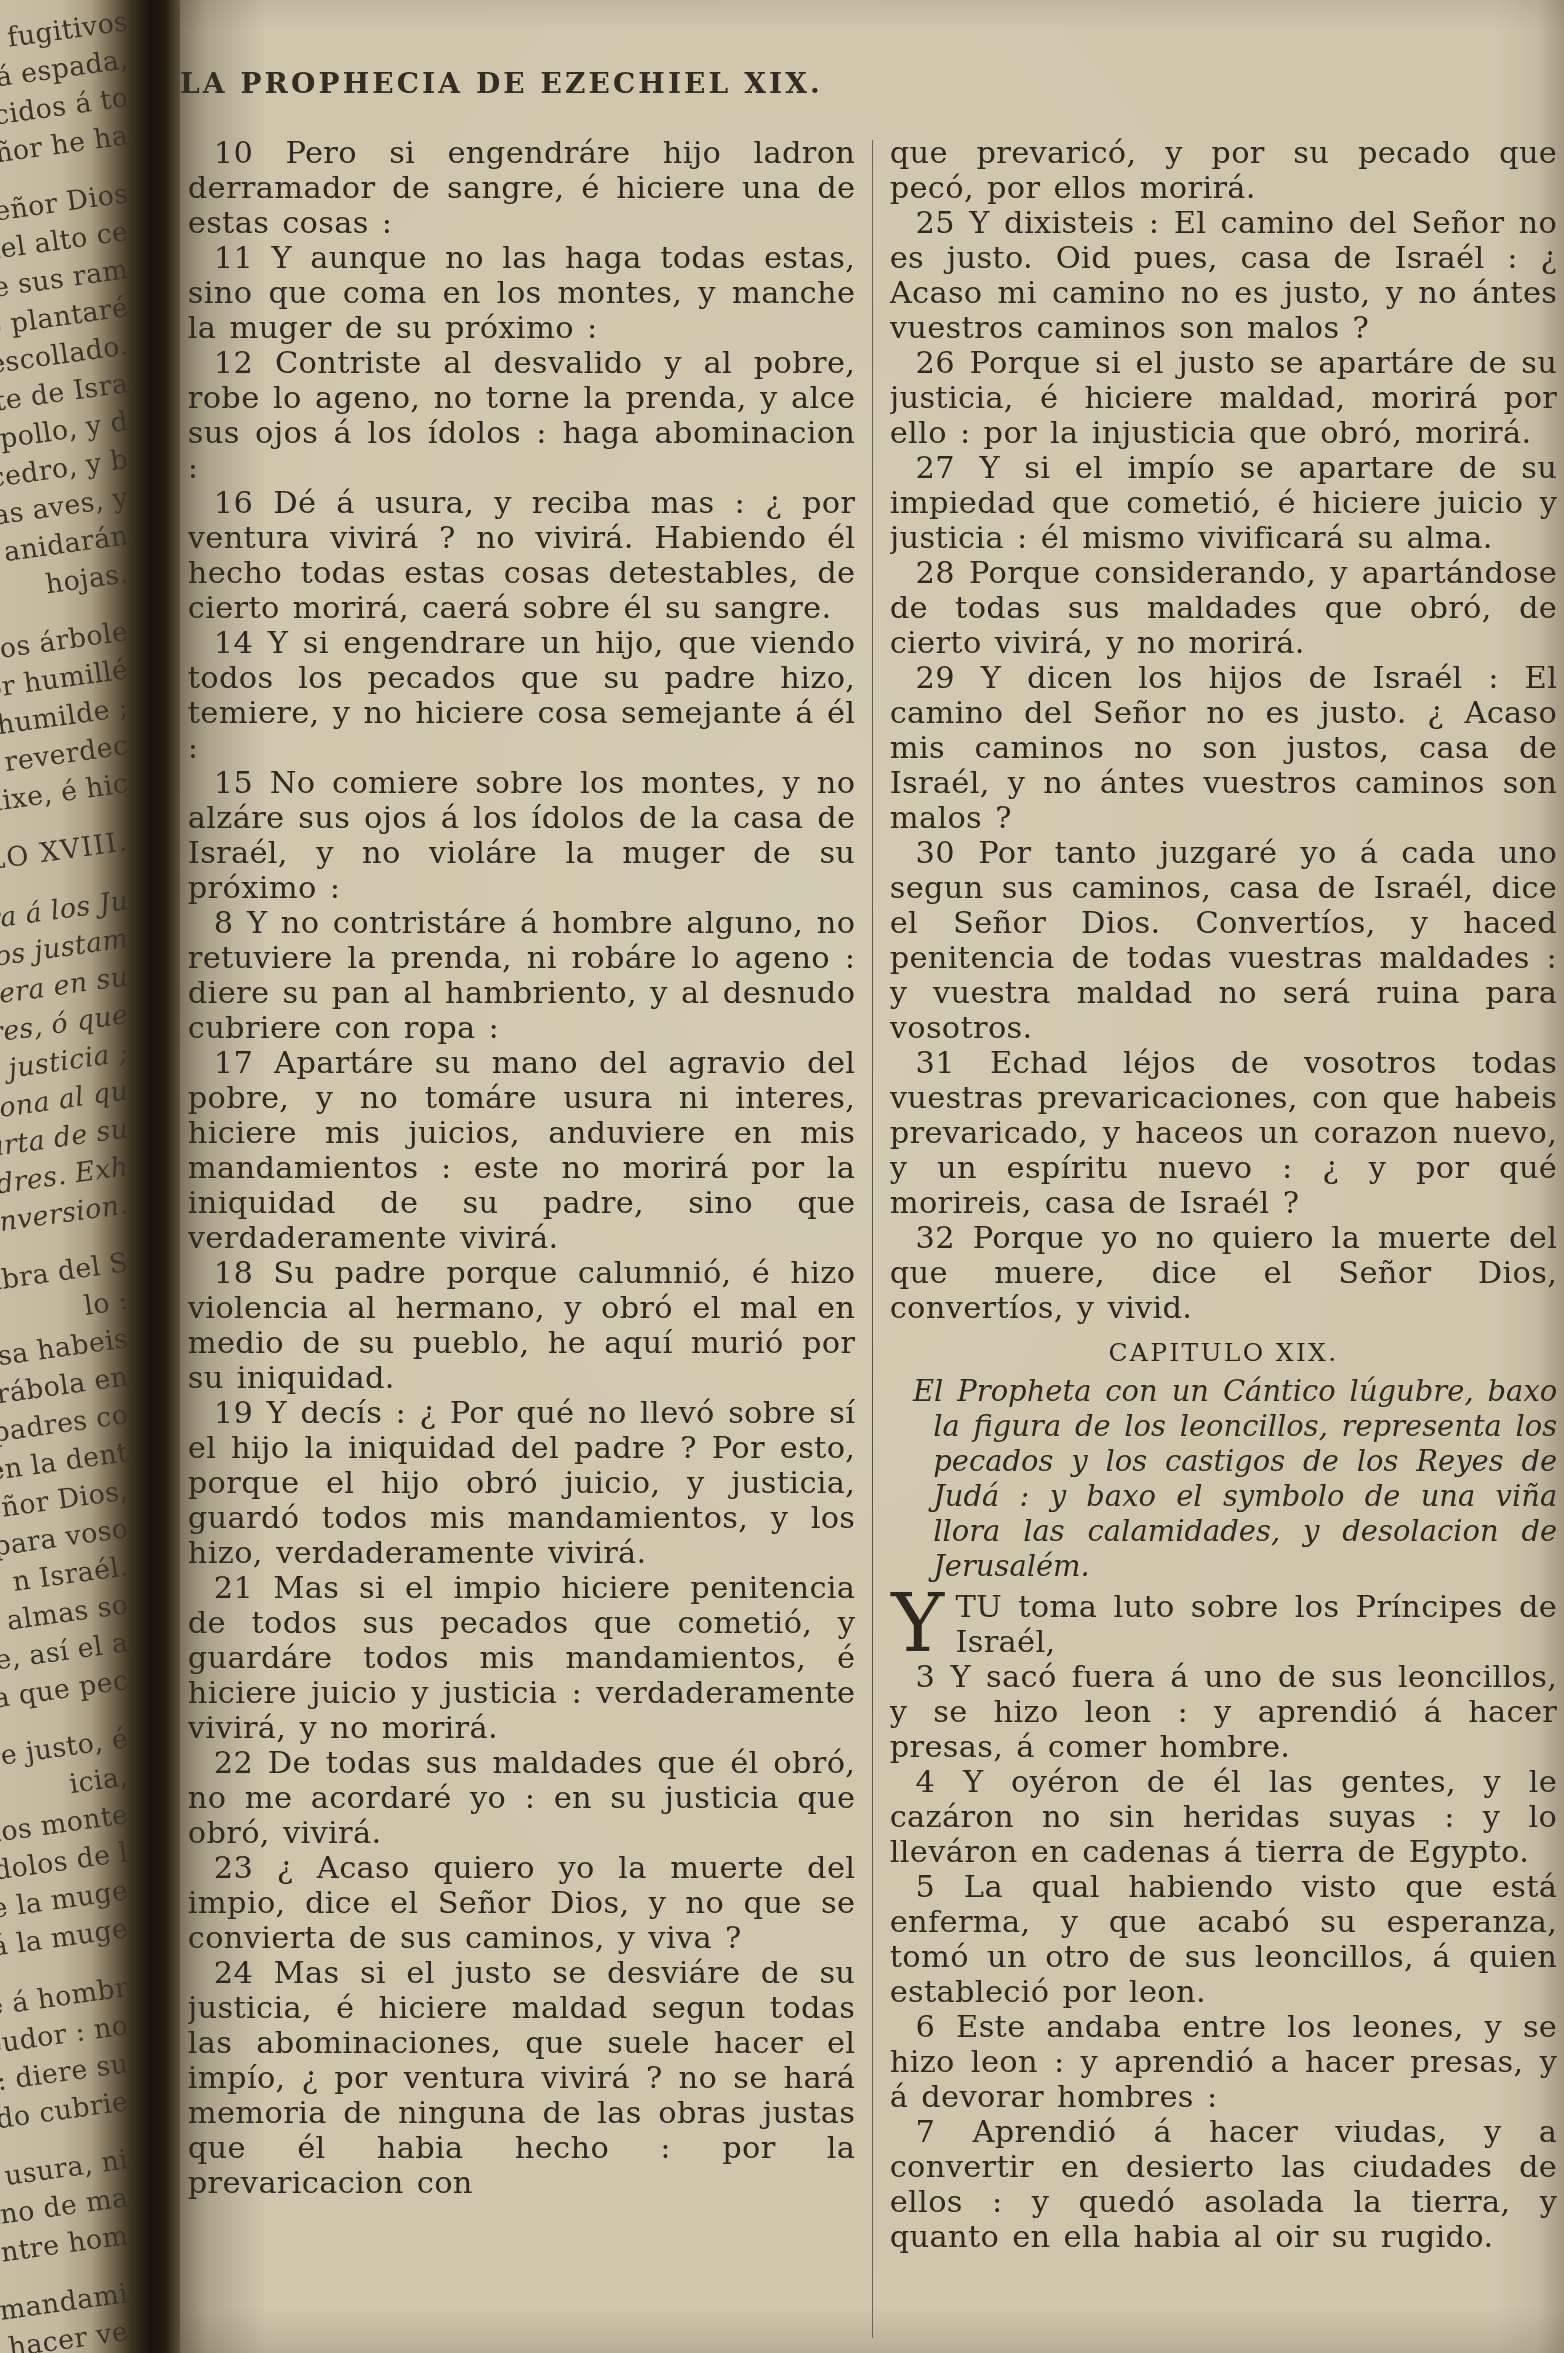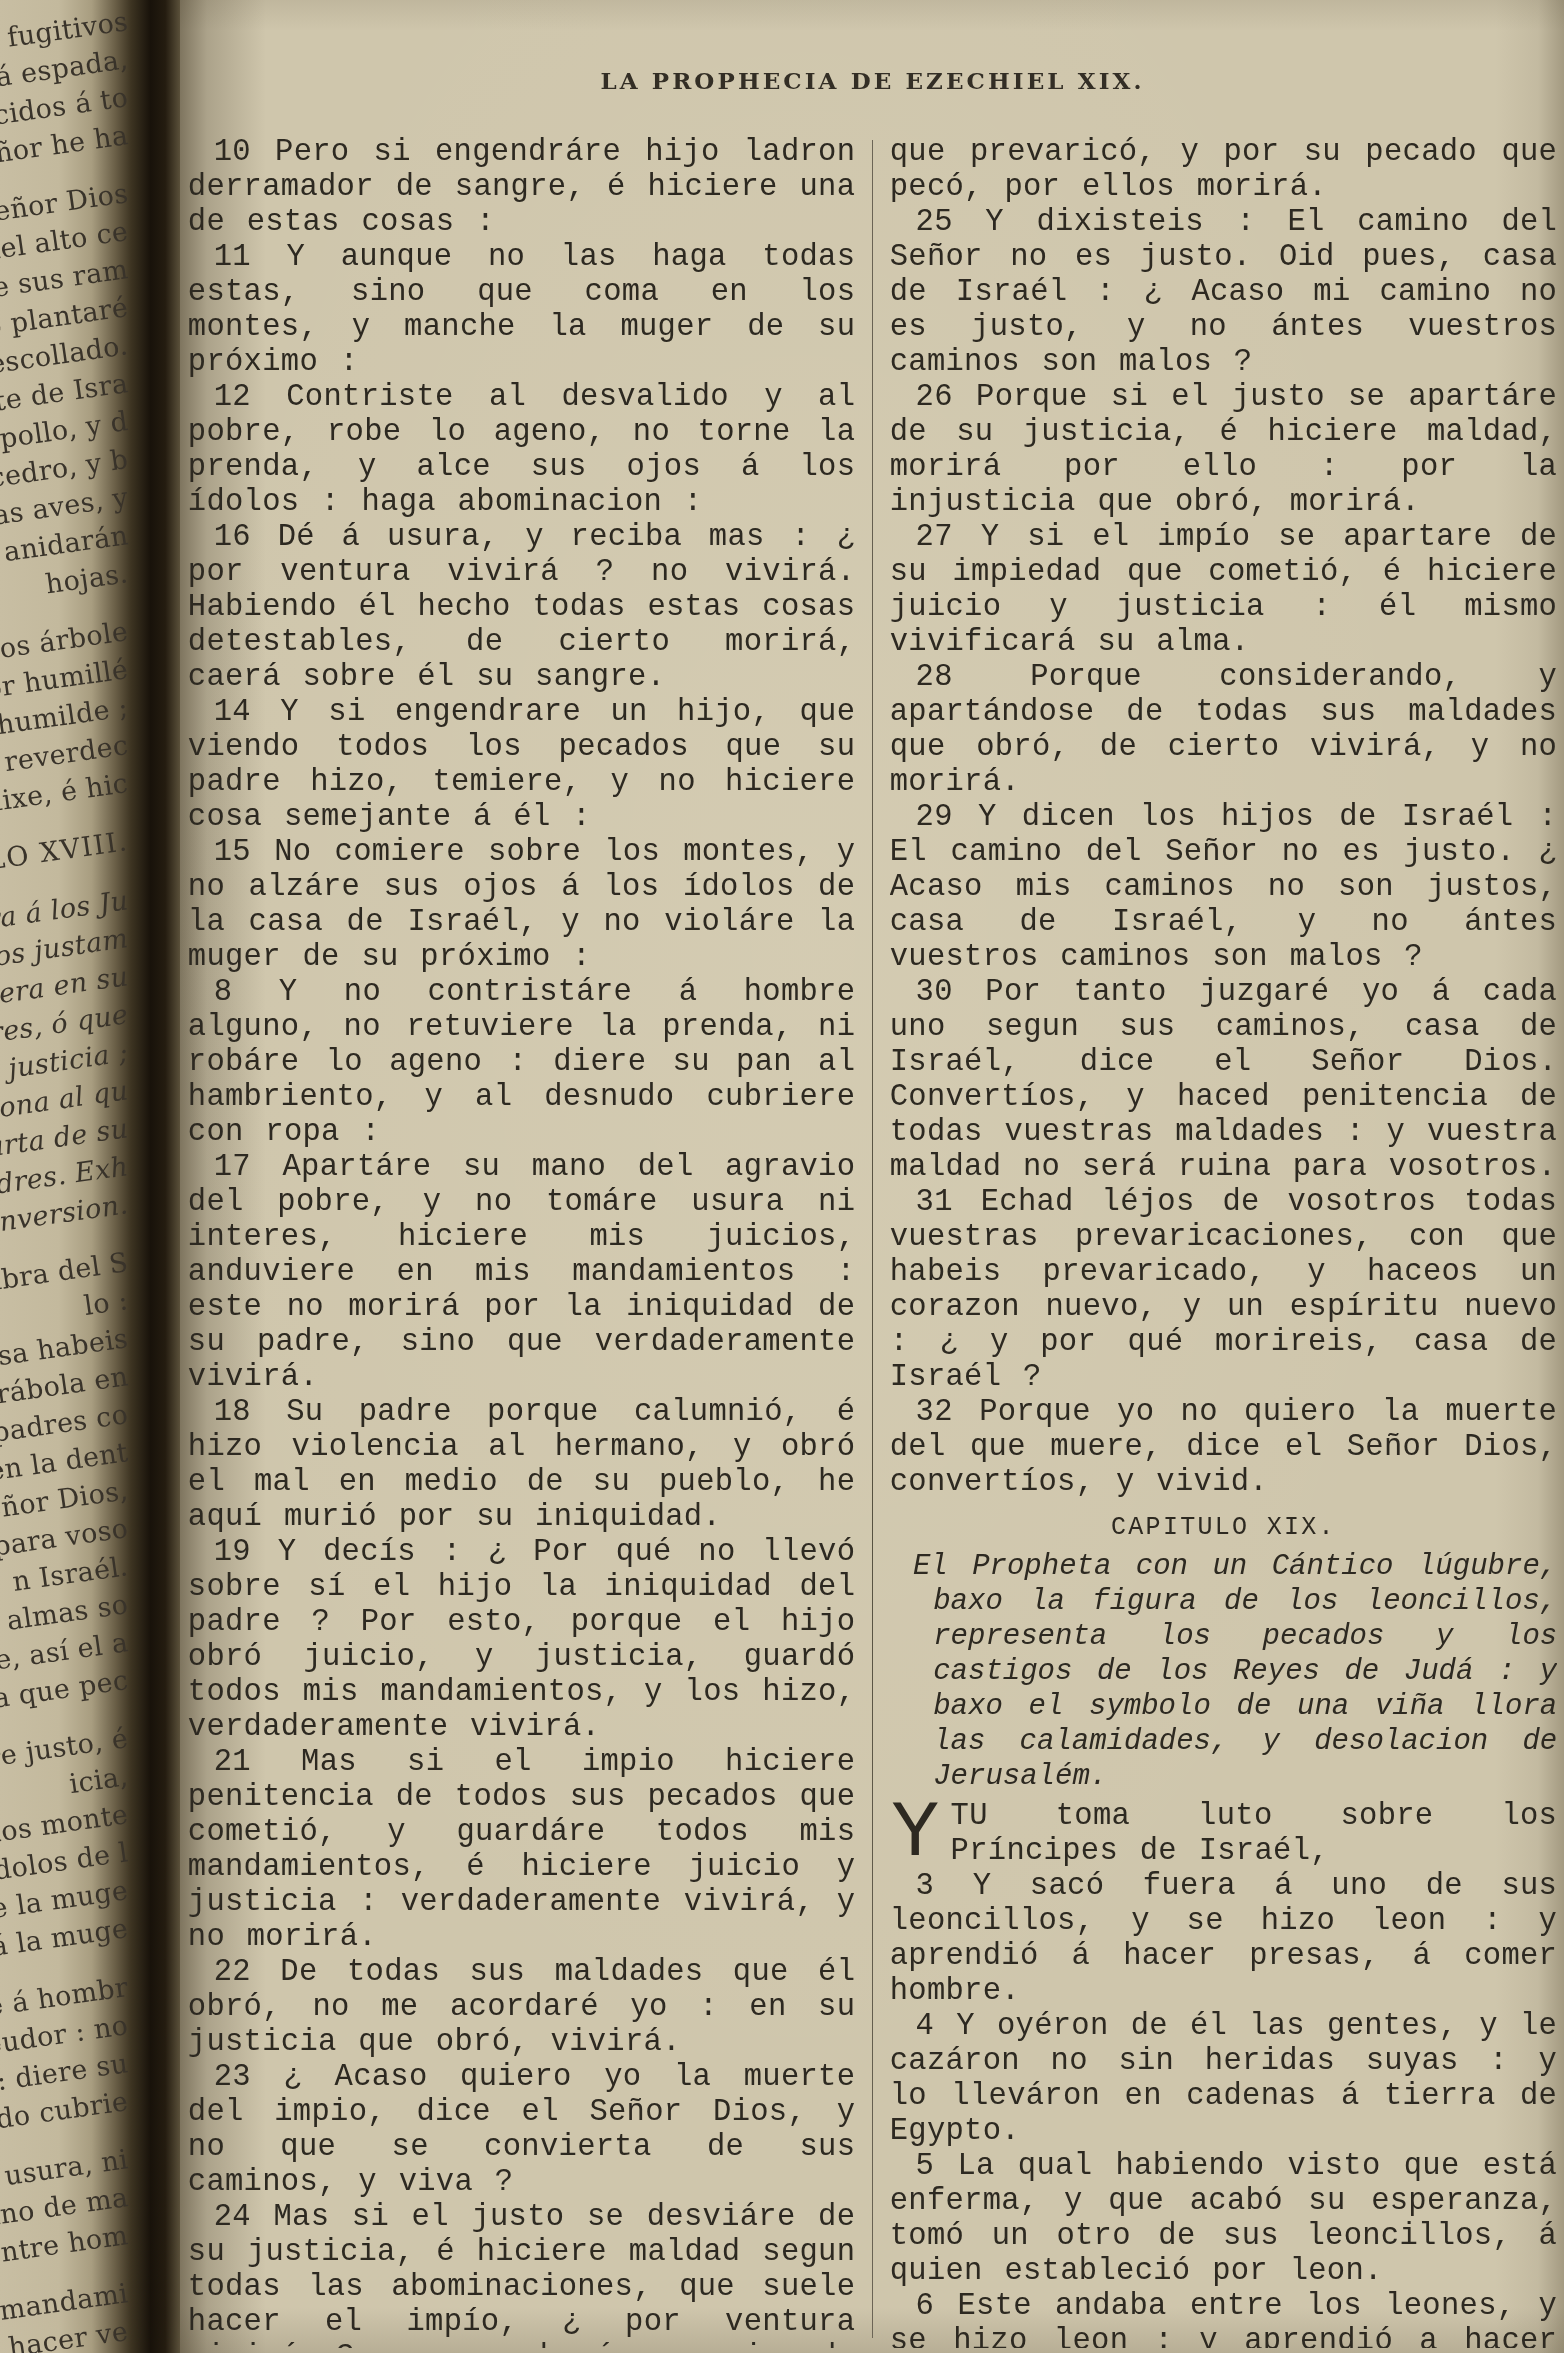--- a/index.html
+++ b/index.html
@@ -24,24 +24,24 @@
   
   #main-page { position:absolute; left:180px; top:0; right:0; height:100%; overflow:hidden;
     background:
       radial-gradient(ellipse at 45% 40%, rgba(255,250,230,.10), rgba(0,0,0,0) 60%),
       linear-gradient(90deg, rgba(46,36,18,.50) 0, rgba(46,36,18,.22) 27px, rgba(46,36,18,0) 86px),
       linear-gradient(270deg, rgba(58,48,26,.30) 0, rgba(58,48,26,.08) 27px, rgba(58,48,26,0) 70px),
       linear-gradient(0deg, rgba(58,48,26,.16) 0, rgba(58,48,26,0) 47px),
       linear-gradient(180deg, rgba(58,48,26,.10) 0, rgba(58,48,26,0) 31px),
       #cfc6ac; }
 
-  #page-title { position:absolute; top:67px; left:0; width:100%; text-align:center;
-    font-size:23px; font-weight:700; letter-spacing:3.1px; color:#332e25; }
-
-  #columns { position:absolute; top:135px; left:7.8px; right:7.8px; bottom:6.3px; display:flex;font-family:Liberation Mono, monospace; }
+  #page-title { position:absolute; top:67px; left:0; width:100%; 
+    font-size:28px; font-weight:700; letter-spacing:3.1px; color:#332e25; }
+
+  #columns { position:absolute; top:135px; left:7.8px; right:7.8px; bottom:6.3px; display:flex; }
   .col { width:calc(50% - 17px); overflow:hidden; }
   .col-divider { width:1.6px; margin:4.7px 16.4px 9.4px 16.4px;
     background:linear-gradient(#6c6556,#55503f 60%,#6c6556); }
 
   .verse, .cont { font-size:30.5px; line-height:35px; color:#2d2921; text-align:justify;
     letter-spacing:0.3px; word-spacing:3.1px; }
   .verse { text-indent:.85em; }
   .cont { text-indent:0; }
 
   .chapter-heading { text-align:center; font-size:25px; font-weight:400; letter-spacing:2.3px;

